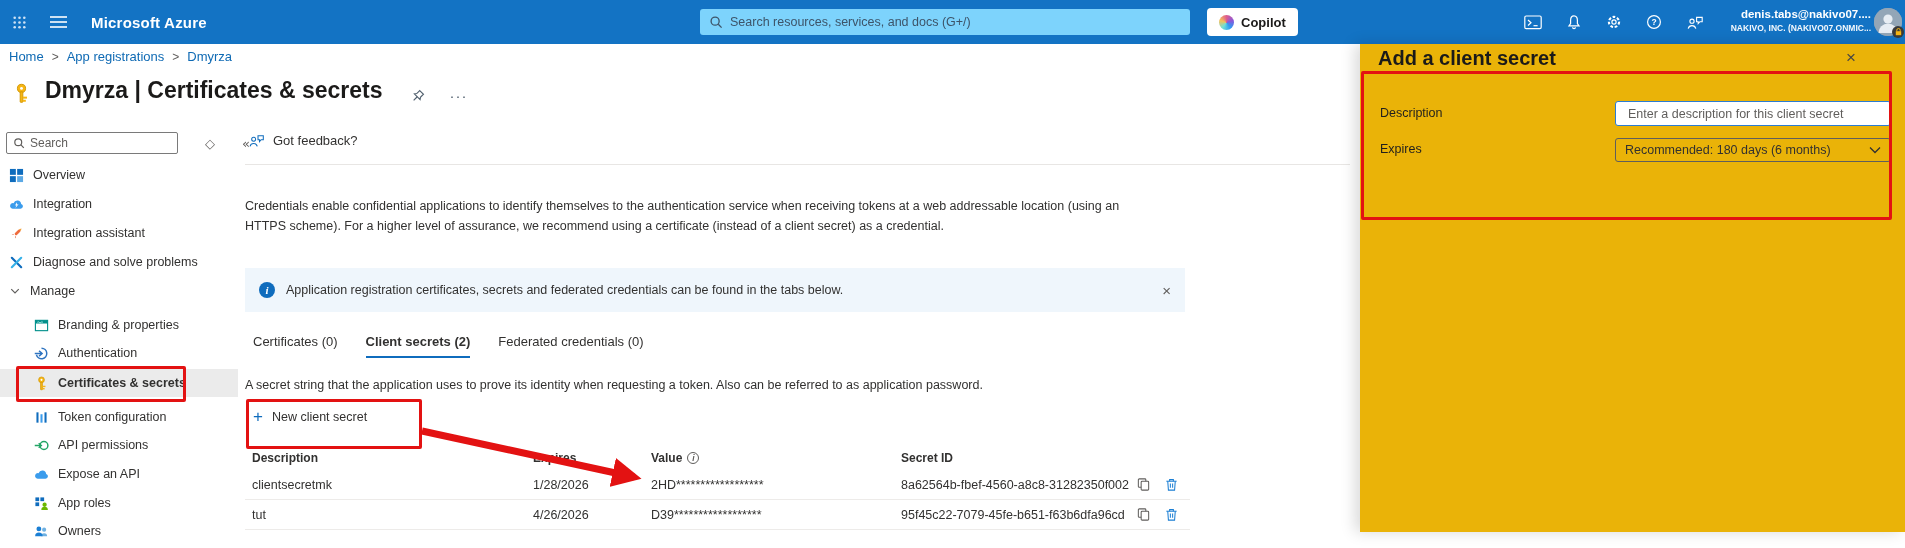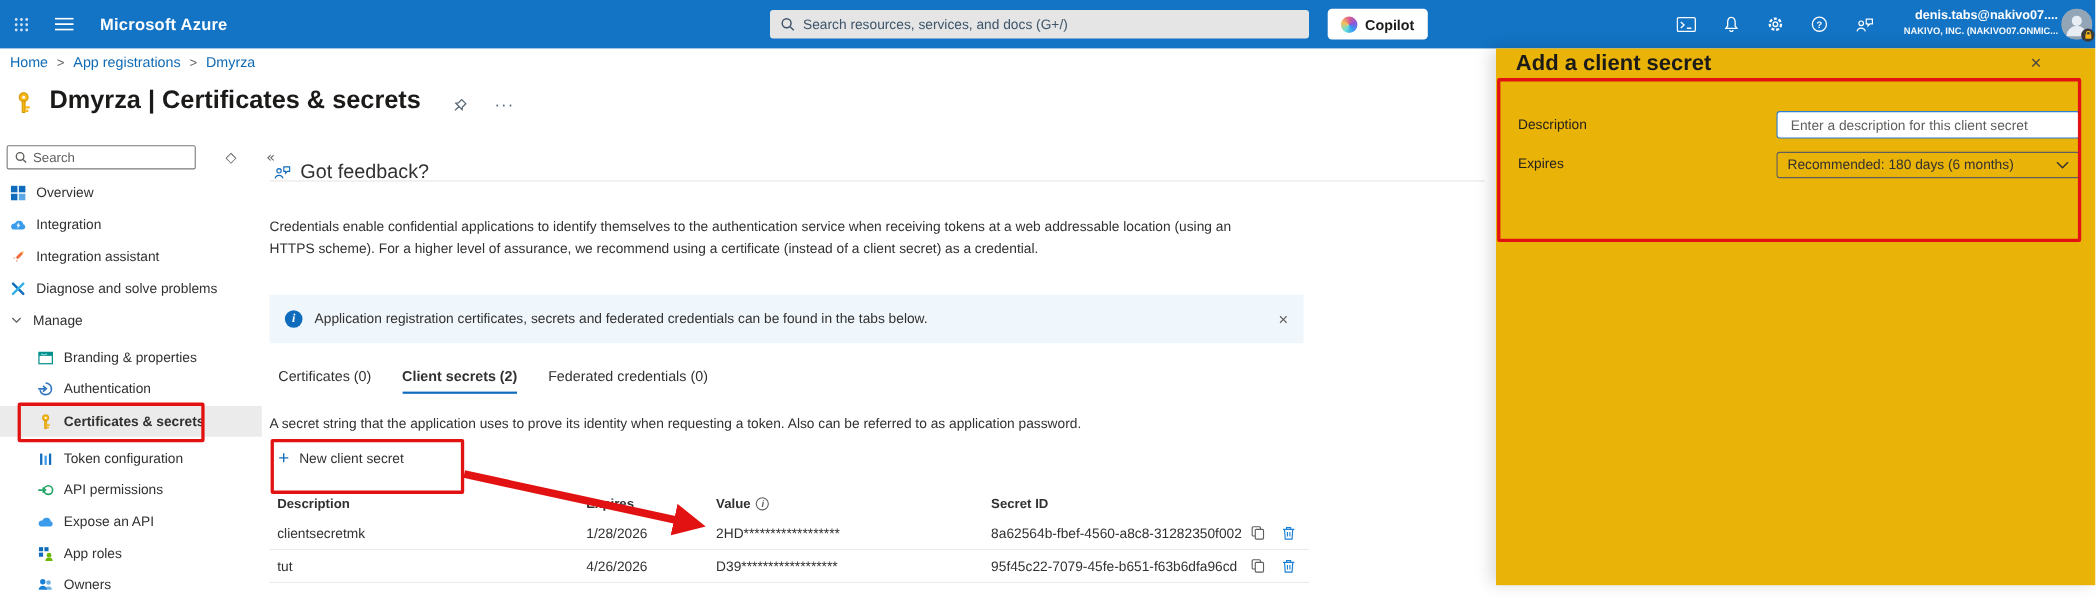--- a/index.html
+++ b/index.html
@@ -4,21 +4,21 @@
 <style>
   * { margin:0; padding:0; box-sizing:border-box; font-family:"Liberation Sans","DejaVu Sans",sans-serif; }
   html,body { width:1905px; height:548px; }
   body { position:relative; overflow:hidden; background:#fff; color:#323130; }
   svg { display:block; }
 
   
   .topbar { position:absolute; left:0; top:0; width:1905px; height:44px; background:#1373c4; color:#fff; }
   .tb-left { position:absolute; left:13px; top:0; height:44px; display:flex; align-items:center; gap:24px; }
   .tb-title { font-size:15px; font-weight:700; letter-spacing:.2px; cursor:pointer; }
-  .tb-search { position:absolute; left:700px; top:9px; width:490px; height:26px; background:#e5e5e5; border-radius:3px; display:flex; align-items:center; padding:0 9px; gap:7px; }
+  .tb-search { position:absolute; left:700px; top:9px; width:490px; height:26px; background:#7dd3fc; border-radius:3px; display:flex; align-items:center; padding:0 9px; gap:7px; }
   .tb-search input { flex:1; min-width:0; border:0; outline:0; background:transparent; font-size:12.5px; color:#2f4257; }
   .tb-search input::placeholder { color:#3d5469; opacity:1; }
   .copilot { position:absolute; left:1207px; top:8px; height:28px; padding:0 12px; background:#fff; border:0; border-radius:4px; display:flex; align-items:center; gap:7px; font-size:13px; font-weight:700; color:#1b1a19; cursor:pointer; }
   .copilot-logo { width:15px; height:15px; border-radius:50%; background:conic-gradient(#de5d8e,#8a57d9,#2f9bf4,#6ee0d6,#f6c05a,#de5d8e); }
   .tb-icons { position:absolute; left:1524px; top:0; height:44px; display:flex; align-items:center; gap:24px; }
   .tb-icons > span { cursor:pointer; display:flex; }
   .tb-user { position:absolute; right:34px; top:7px; text-align:right; line-height:1.35; cursor:pointer; }
   .tb-user-email { font-size:11.5px; font-weight:700; }
   .tb-user-org { font-size:8.5px; font-weight:700; opacity:.95; }
   .avatar { position:absolute; left:1874px; top:8px; width:28px; height:28px; border-radius:50%; background:#8fa3b5; cursor:pointer; }
@@ -38,21 +38,21 @@
   .sb-search { width:172px; height:22px; border:1px solid #7a7a7a; border-radius:2px; display:flex; align-items:center; padding:0 6px; gap:5px; background:#fff; }
   .sb-search input { flex:1; min-width:0; border:0; outline:0; font-size:12px; color:#323130; }
   .sb-search input::placeholder { color:#605e5c; opacity:1; }
   .sb-glyph { color:#605e5c; font-size:13px; margin-left:11px; cursor:pointer; font-family:"DejaVu Sans",sans-serif; }
   .nav-item { position:absolute; left:0; width:238px; height:28px; display:flex; align-items:center; gap:9px; font-size:12.5px; padding-left:9px; cursor:pointer; white-space:nowrap; }
   .nav-item.indent { padding-left:34px; }
   .nav-item.selected { background:#ebebeb; font-weight:700; }
 
   
   .content { position:absolute; left:238px; top:120px; width:1122px; bottom:0; }
-  .feedback-row { position:absolute; left:10px; top:26px; display:flex; align-items:center; gap:8px; font-size:18px; cursor:pointer;justify-content:flex-end; }
+  .feedback-row { position:absolute; left:10px; top:13px; display:flex; align-items:center; gap:8px; font-size:13px; cursor:pointer;justify-content:flex-end; }
   .content-divider { position:absolute; left:7px; top:44px; width:1105px; border-top:1px solid #e8e6e4; }
   .intro { position:absolute; left:7px; top:76px; width:908px; font-size:12.5px; line-height:20px; color:#323130; }
   .banner { position:absolute; left:7px; top:148px; width:940px; height:44px; background:#eff6fc; display:flex; align-items:center; padding:0 14px; gap:11px; font-size:12.5px; }
   .info-badge { flex:0 0 auto; width:16px; height:16px; border-radius:50%; background:#0f6cbd; color:#fff; font-size:11px; font-weight:700; font-style:italic; display:flex; align-items:center; justify-content:center; font-family:"Liberation Serif",serif; }
   .banner-close { margin-left:auto; color:#605e5c; font-size:15px; cursor:pointer; }
   .tabs { position:absolute; left:15px; top:214px; display:flex; gap:28px; font-size:13px; }
   .tab { padding-bottom:7px; cursor:pointer; border-bottom:2.5px solid transparent; }
   .tab.active { font-weight:700; border-bottom-color:#0f6cbd; }
   .secret-info { position:absolute; left:7px; top:258px; font-size:12.5px; }
   .new-secret { position:absolute; left:15px; top:290px; display:flex; align-items:center; gap:9px; font-size:12.5px; cursor:pointer; }

